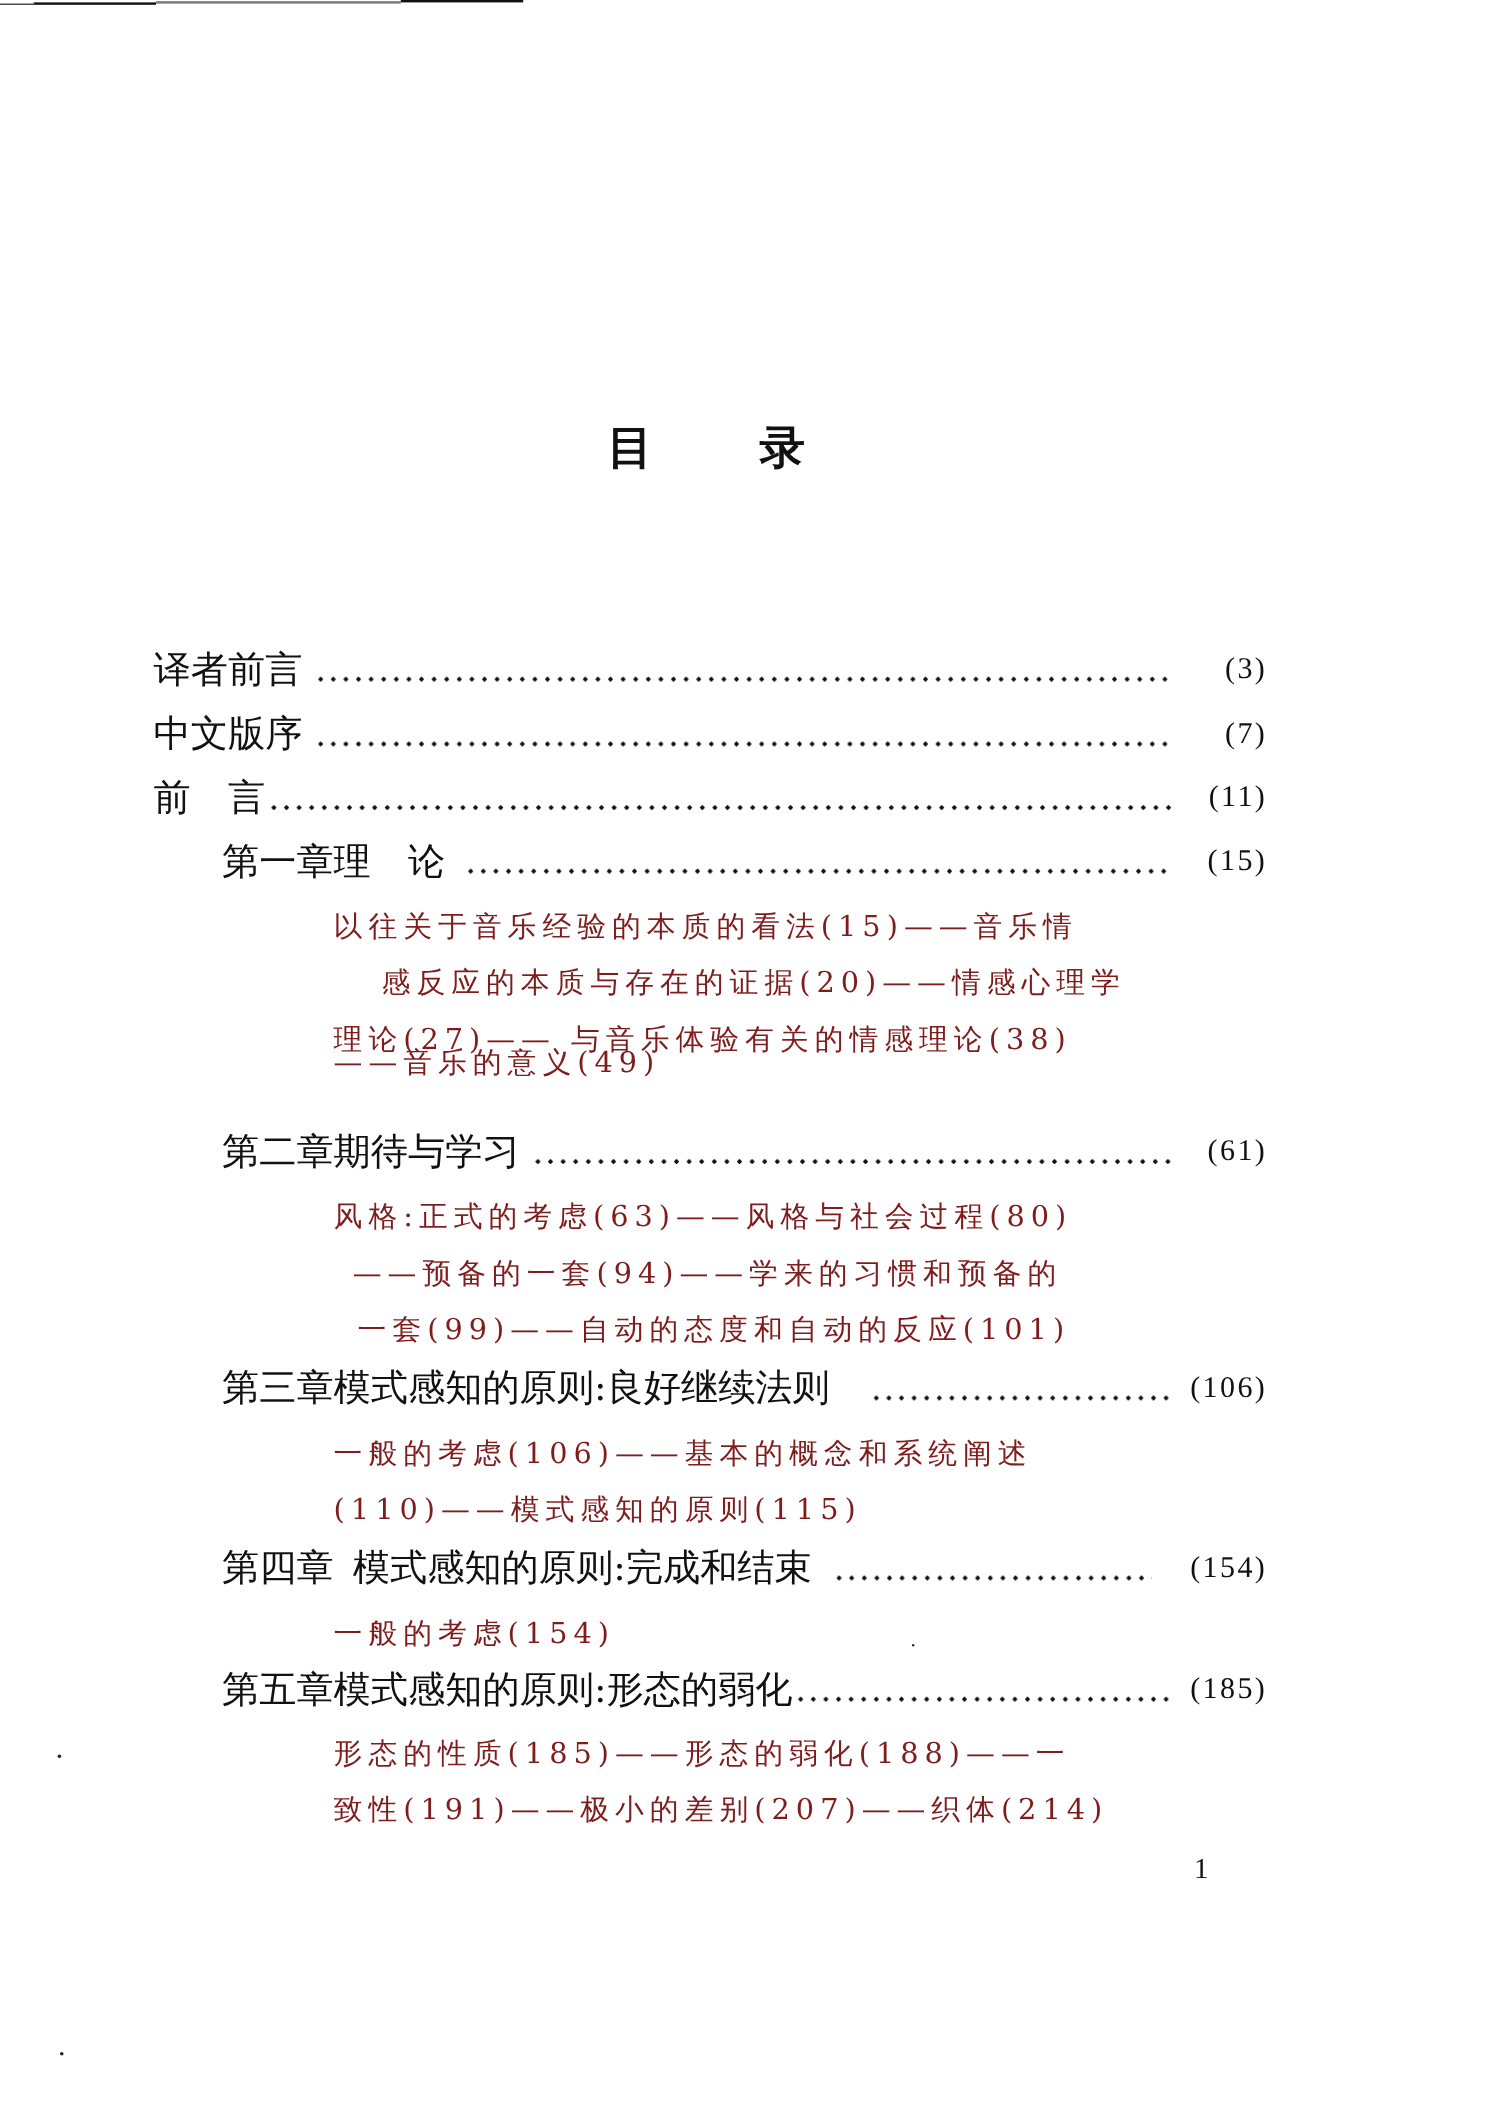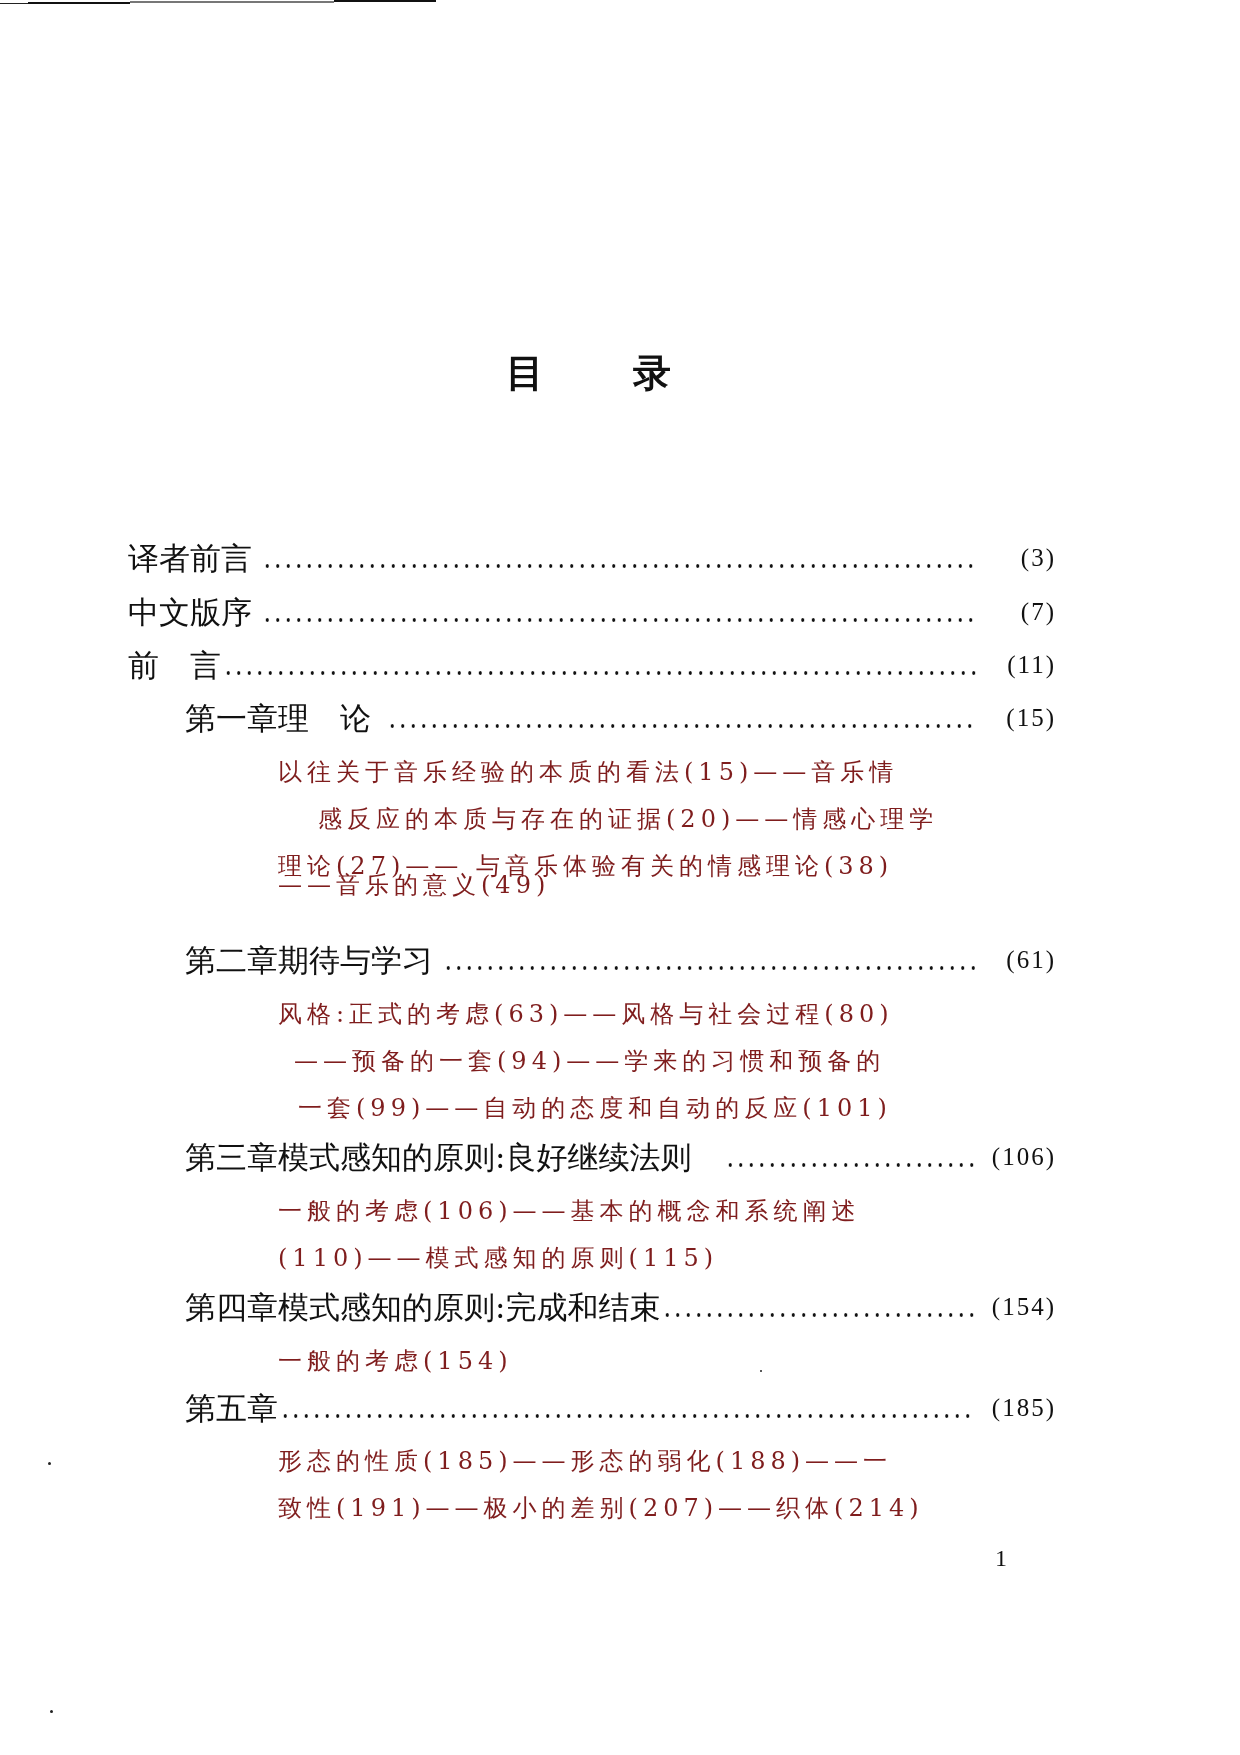--- a/index.html
+++ b/index.html
@@ -173,30 +173,31 @@
 
   <div class="entry" style="top:1135px;">
     <span class="label chap">第三章</span>
     <span class="label">模式感知的原则:良好继续法则</span>
     <span class="leader" style="margin-left:34px;"></span>
     <span class="page">(106)</span>
   </div>
   <div class="sub" style="top:1196px;">一般的考虑(106)——基本的概念和系统阐述</div>
   <div class="sub" style="top:1243px;">(110)——模式感知的原则(115)</div>
 
-  <div class="entry" style="top:1285px;">
+  <div class="entry" style="top:1285px;gap:16px;">
     <span class="label chap">第四章</span>
     <span class="label">模式感知的原则:完成和结束</span>
     <span class="leader" style="margin-left:2px;"></span>
     <span class="page">(154)</span>
   </div>
   <div class="sub" style="top:1346px;">一般的考虑(154)</div>
 
   <div class="entry" style="top:1386px;">
     <span class="label chap">第五章</span>
+    <span class="label">模式感知的原则:形态的弱化</span>
     <span class="leader" style="margin-left:2px;"></span>
     <span class="page">(185)</span>
   </div>
   <div class="sub" style="top:1446px;">形态的性质(185)——形态的弱化(188)——一</div>
   <div class="sub" style="top:1493px;">致性(191)——极小的差别(207)——织体(214)</div>
 </div>
 
 <div class="page-number">1</div>
 
 <div class="speck" style="left:48px; top:1462px;"></div>

